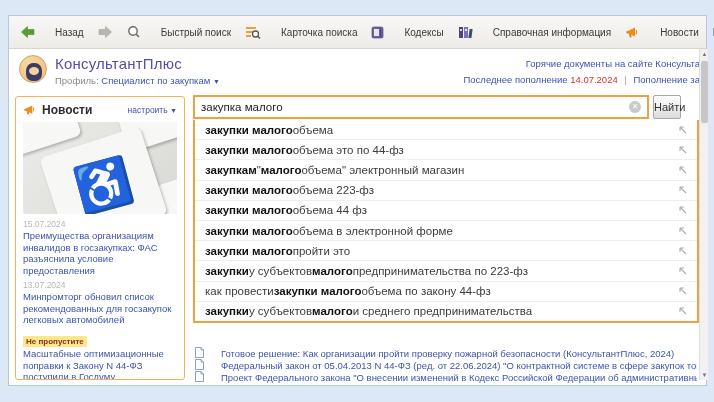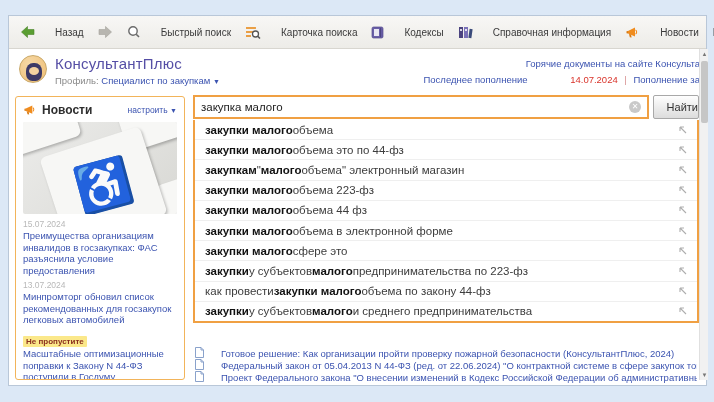--- a/index.html
+++ b/index.html
@@ -40,39 +40,39 @@
     background:#3d3a66; border-radius:45% 45% 40% 40%;
   }
   .avatar:before {
     content:""; position:absolute; left:9px; top:11px; width:10px; height:8px;
     background:#f3d2a0; border-radius:50%; z-index:1;
   }
   .logo-title { font-size:15px; font-weight:normal; color:#554ea5; letter-spacing:.2px; }
   .profile-line { font-size:9.5px; color:#8a8a8a; margin-top:3px; }
   .link { color:#3b53b0; text-decoration:none; cursor:pointer; }
   .hdr-right { position:absolute; right:6px; top:6px; text-align:right; font-size:9.5px; line-height:1.7; white-space:nowrap; overflow:hidden; max-width:330px; }
-  .date-red { color:#d9342b;margin-left:40px; }
+  .date-red { color:#d9342b; }
   .vsep { color:#d89090; margin:0 4px; }
   
   .search-box {
     position:absolute; left:184px; top:79px; width:456px; height:24px;
     border:2px solid #f0a043; background:#fff; display:flex; align-items:center;
   }
   .search-box input {
     flex:1; border:none; outline:none; font-family:"Liberation Sans",sans-serif;
     font-size:11.5px; color:#222; padding:0 6px; height:100%;
   }
   .clear-ic {
     width:12px; height:12px; border-radius:50%; background:#c9c9c9; color:#fff;
     font-size:8px; line-height:12px; text-align:center; margin-right:6px; cursor:pointer;
   }
   .find-btn {
-    position:absolute; left:644px; top:79px; width:46px; height:24px;
+    position:absolute; left:644px; top:79px; width:28px; height:24px;
     background:linear-gradient(#fefefe,#dcdcdc); border:1px solid #a8a8a8;
-    border-radius:2px; font-size:11px; color:#333; text-align:right; line-height:22px; cursor:pointer;
+    border-radius:2px; font-size:11px; color:#333; text-align:left; line-height:22px; cursor:pointer;
   }
   
   .dropdown {
     position:absolute; left:184px; top:104px; width:506px; height:203px;
     background:#fff; border:2px solid #f0a043; border-top:none; z-index:5;
     display:flex; flex-direction:column;
   }
   .sug-row {
     flex:1; display:flex; align-items:center; padding:0 10px;
     font-size:11.5px; color:#3c3c3c; cursor:pointer; border-top:1px solid #efefef;
@@ -276,21 +276,21 @@
       </div>
       <div class="sug-row">
         <b>закупки малого</b>
         <span> объема в электронной форме</span>
         <span class="sug-arrow"><svg width="8" height="8" viewBox="0 0 8 8">
             <path d="M1 1 H5 M1 1 V5 M1.5 1.5 L7 7" fill="none" stroke="#9a9a9a" stroke-width="1.1"></path>
           </svg></span>
       </div>
       <div class="sug-row">
         <b>закупки малого</b>
-        <span> сфере это</span>
+        <span> пройти это</span>
         <span class="sug-arrow"><svg width="8" height="8" viewBox="0 0 8 8">
             <path d="M1 1 H5 M1 1 V5 M1.5 1.5 L7 7" fill="none" stroke="#9a9a9a" stroke-width="1.1"></path>
           </svg></span>
       </div>
       <div class="sug-row">
         <b>закупки</b>
         <span> у субъектов </span>
         <b>малого</b>
         <span> предпринимательства по 223-фз</span>
         <span class="sug-arrow"><svg width="8" height="8" viewBox="0 0 8 8">

